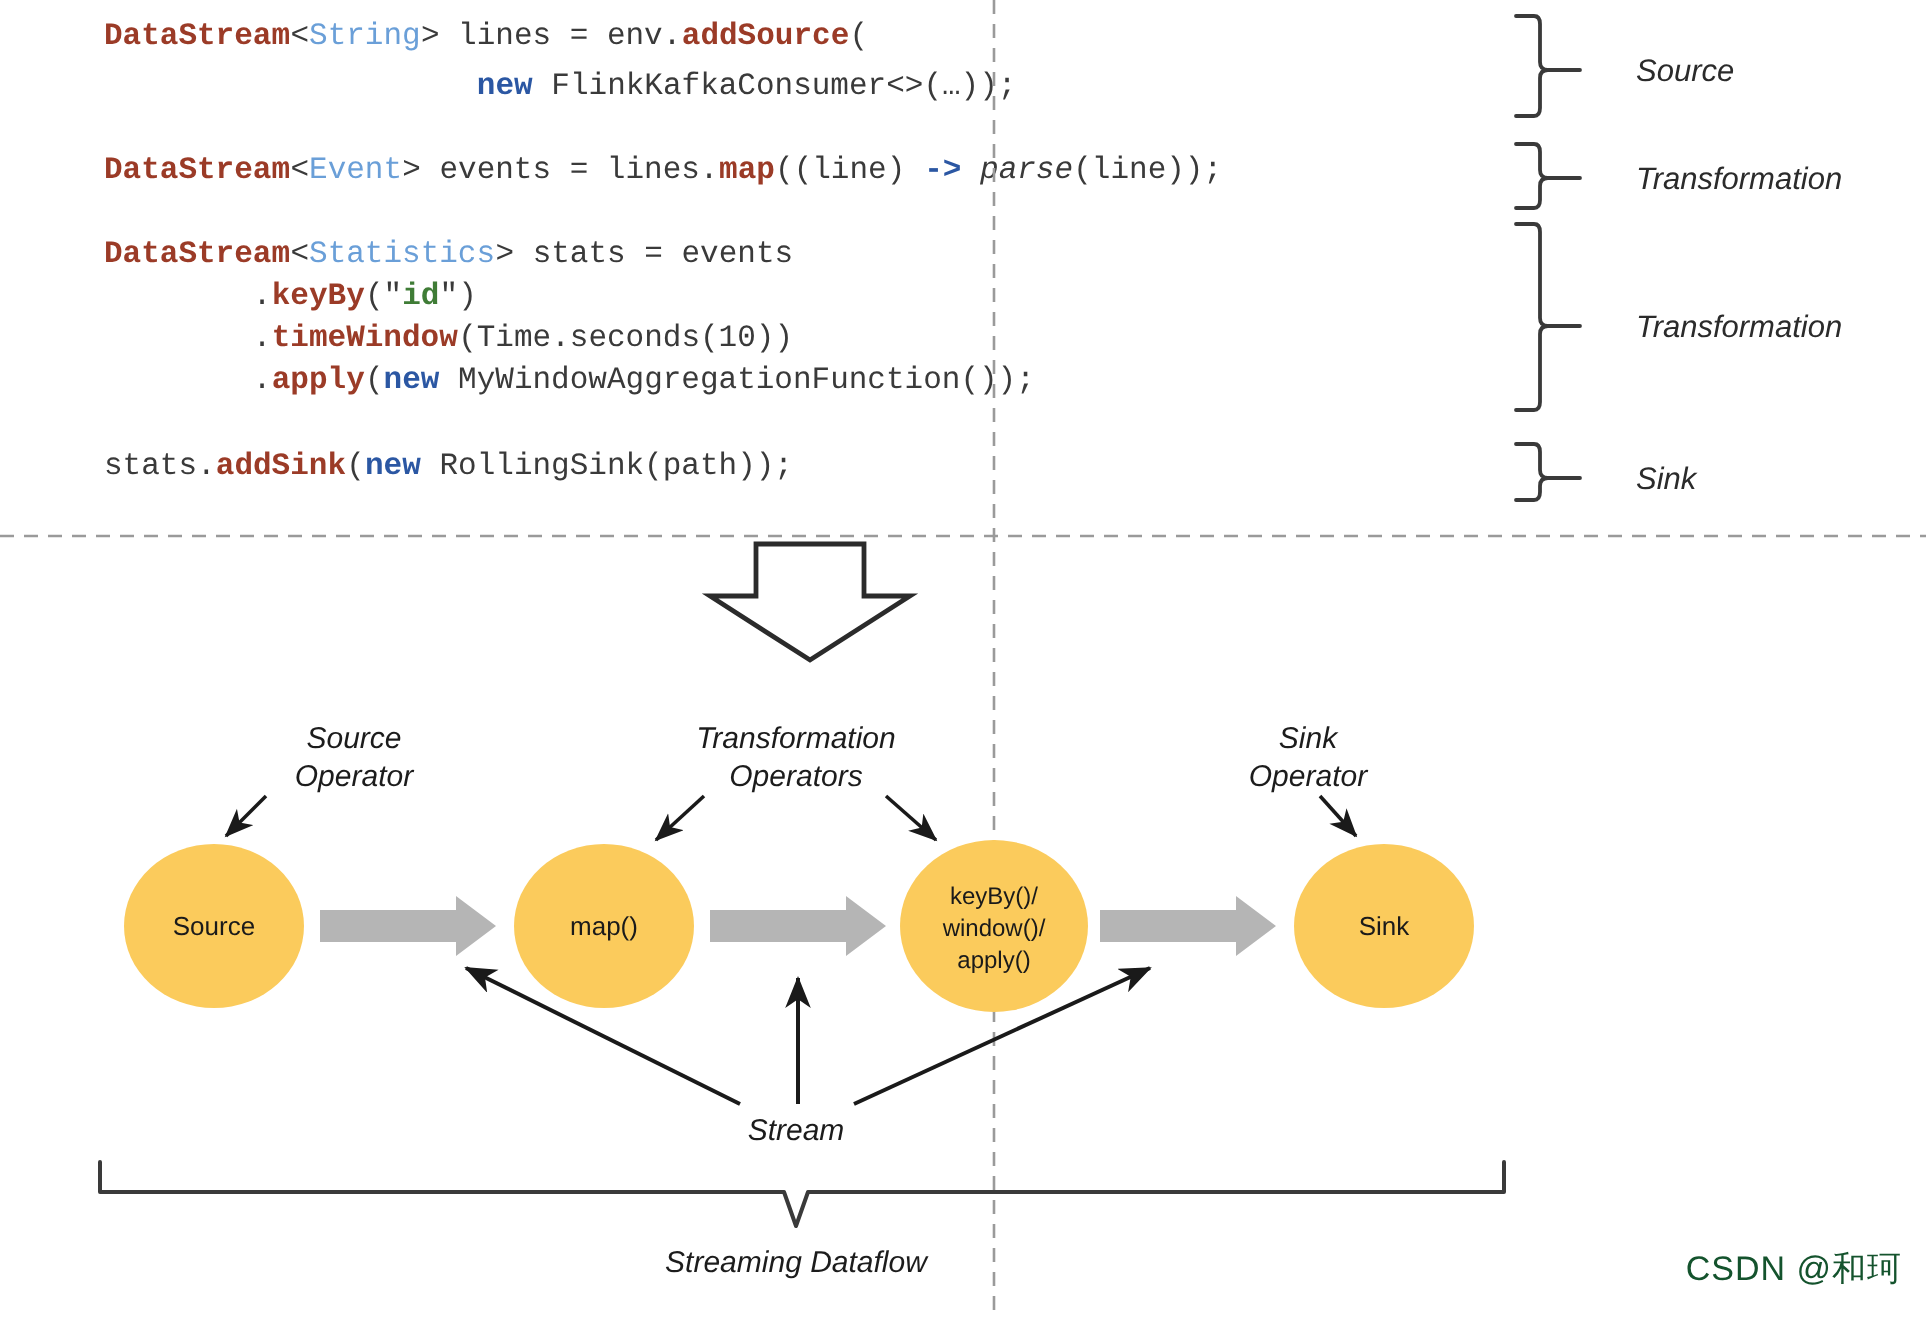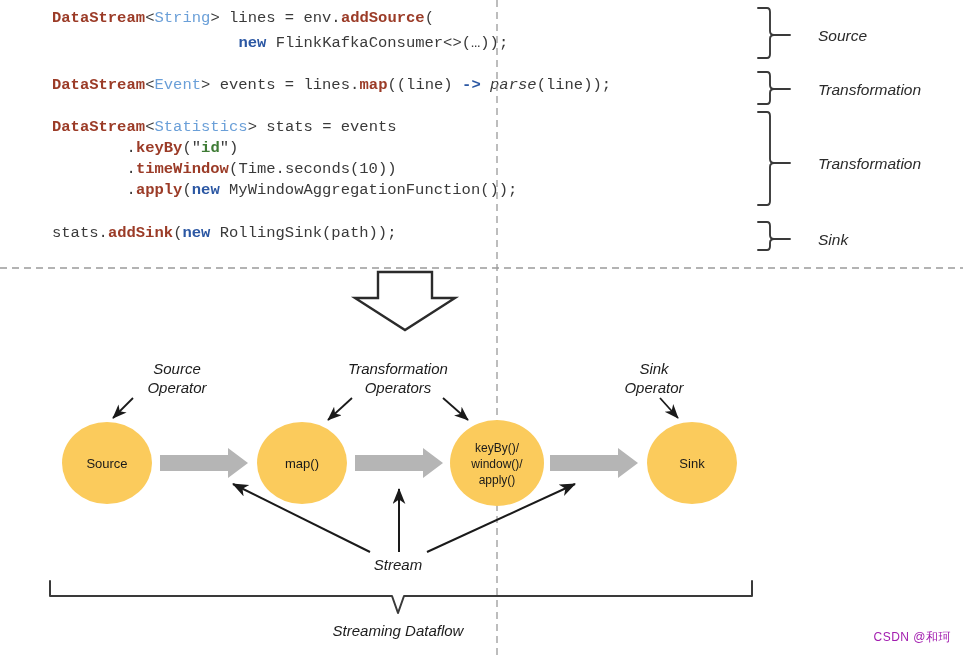--- a/index.html
+++ b/index.html
@@ -61,22 +61,22 @@
   .node-label-sm {
     font-family: "Liberation Sans", sans-serif;
     font-size: 12px;
     fill: #1a1a1a;
   }
   .watermark {
     position: absolute;
     right: 12px;
     bottom: 14px;
     font-family: "Liberation Sans", sans-serif;
-    font-size: 12px;
-    color: #a21caf;
+    font-size: 17px;
+    color: #14532d;
     letter-spacing: 0.5px;
     user-select: none;
   }
 </style>
 </head>
 <body>
 
 <div id="canvas">
 
   <svg id="figure-svg" viewBox="0 0 963 660">

